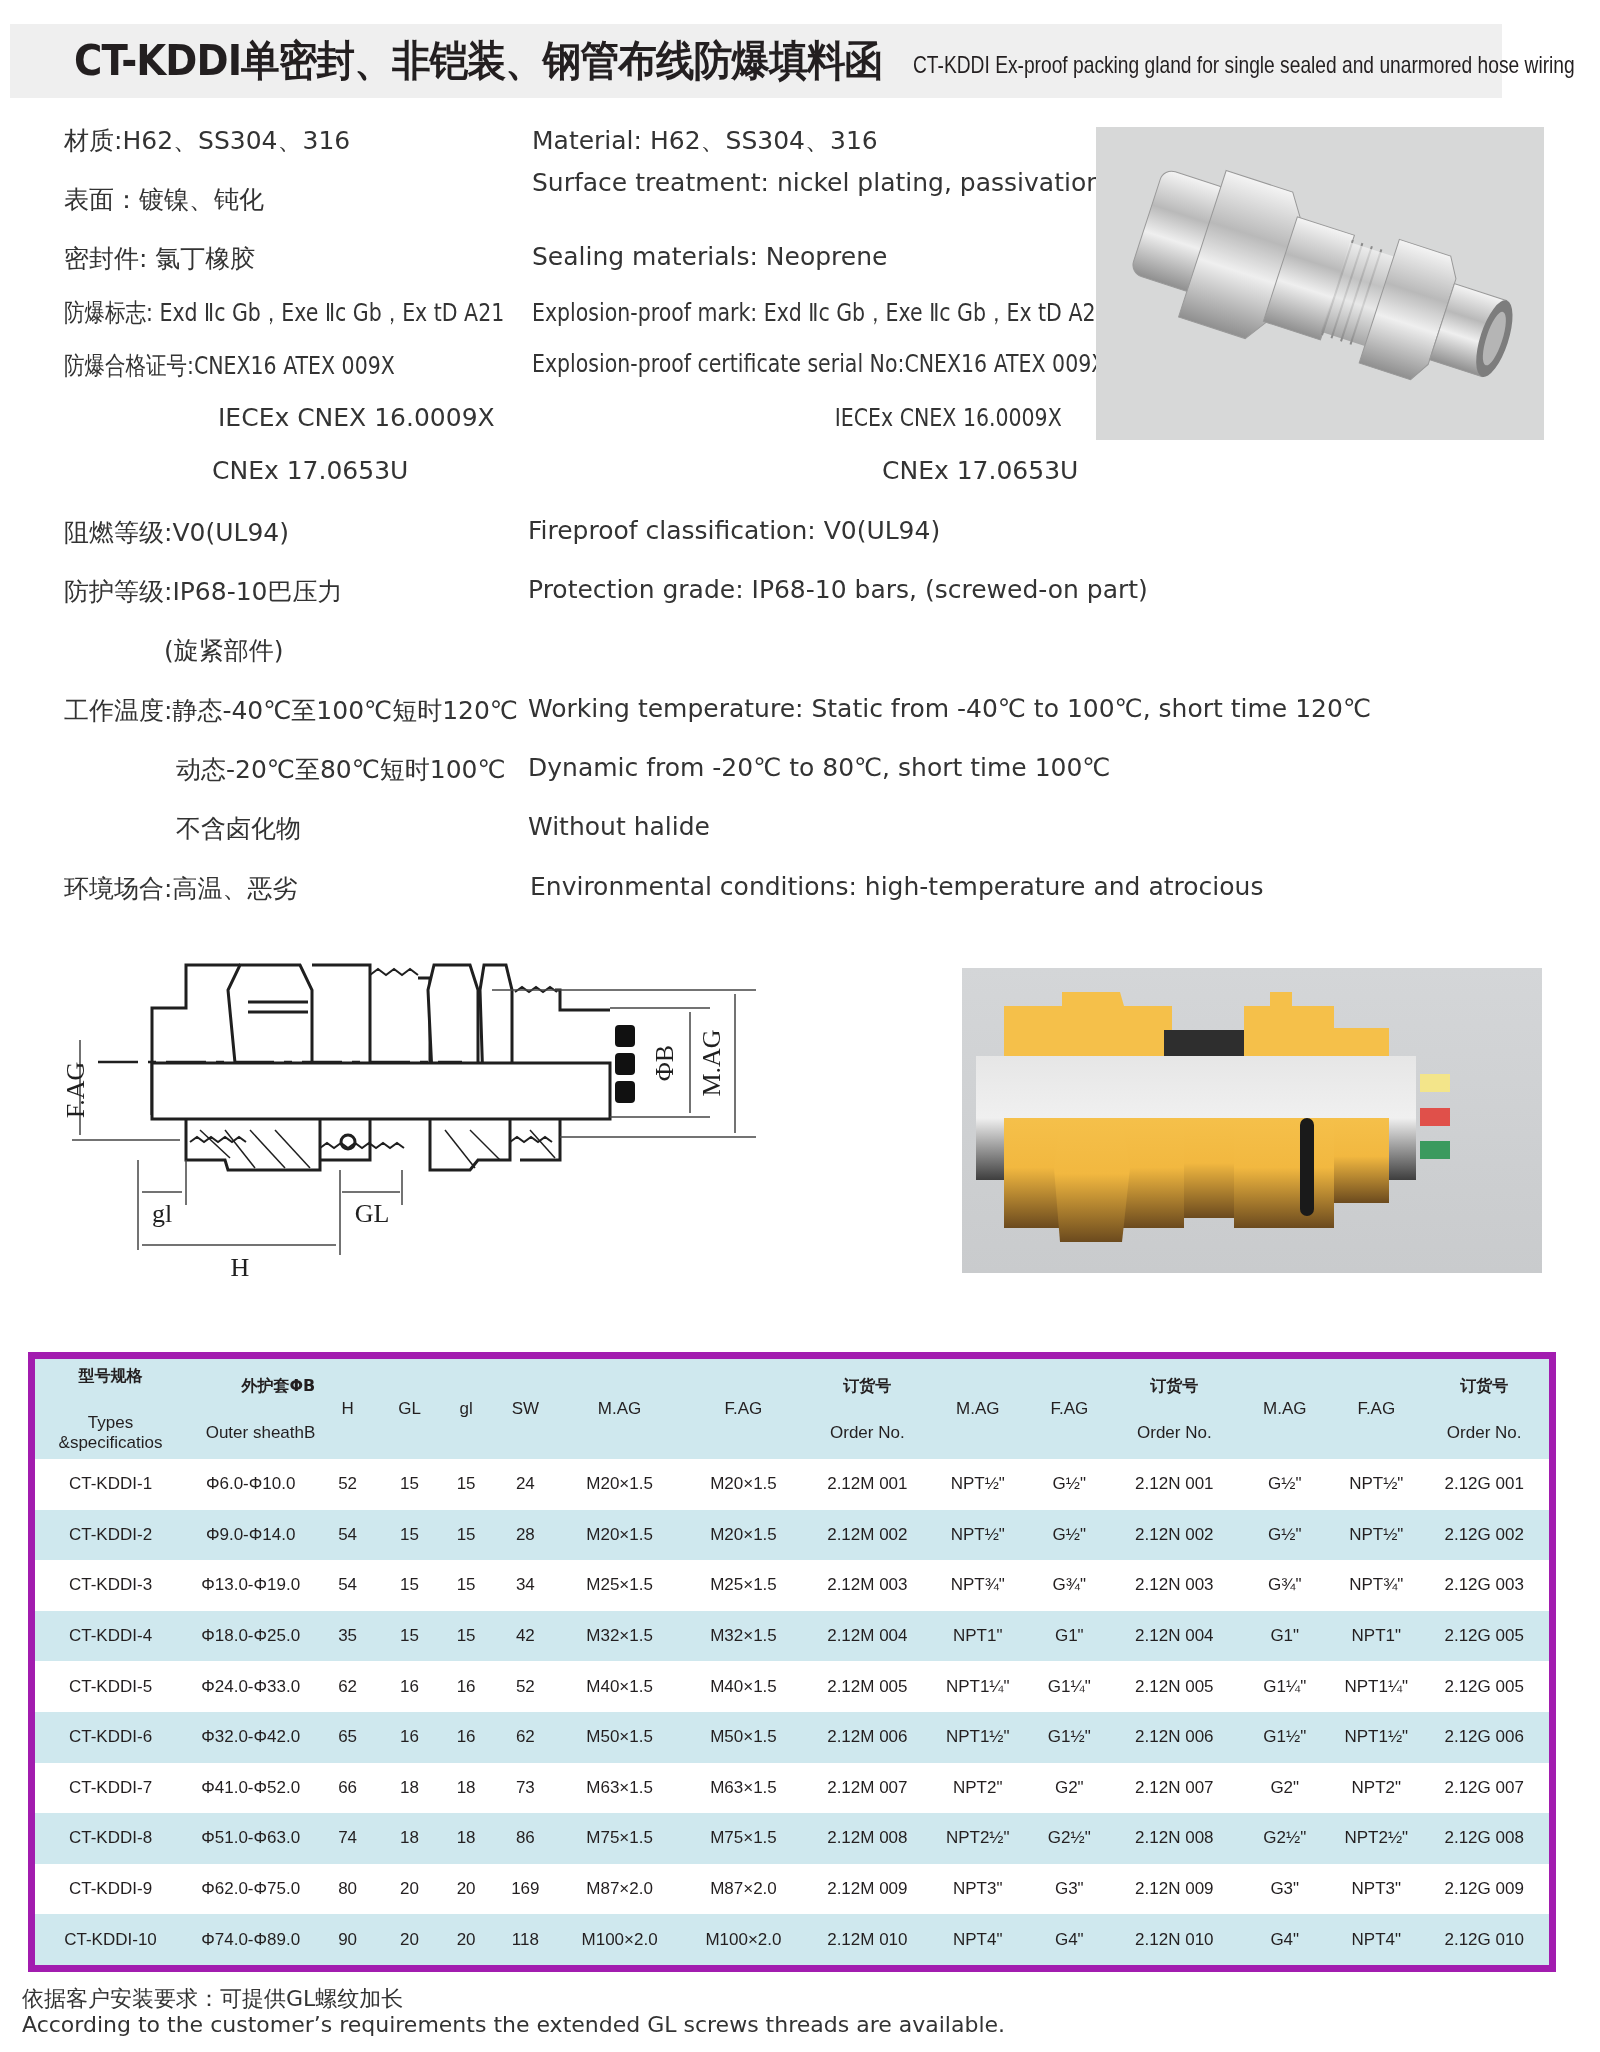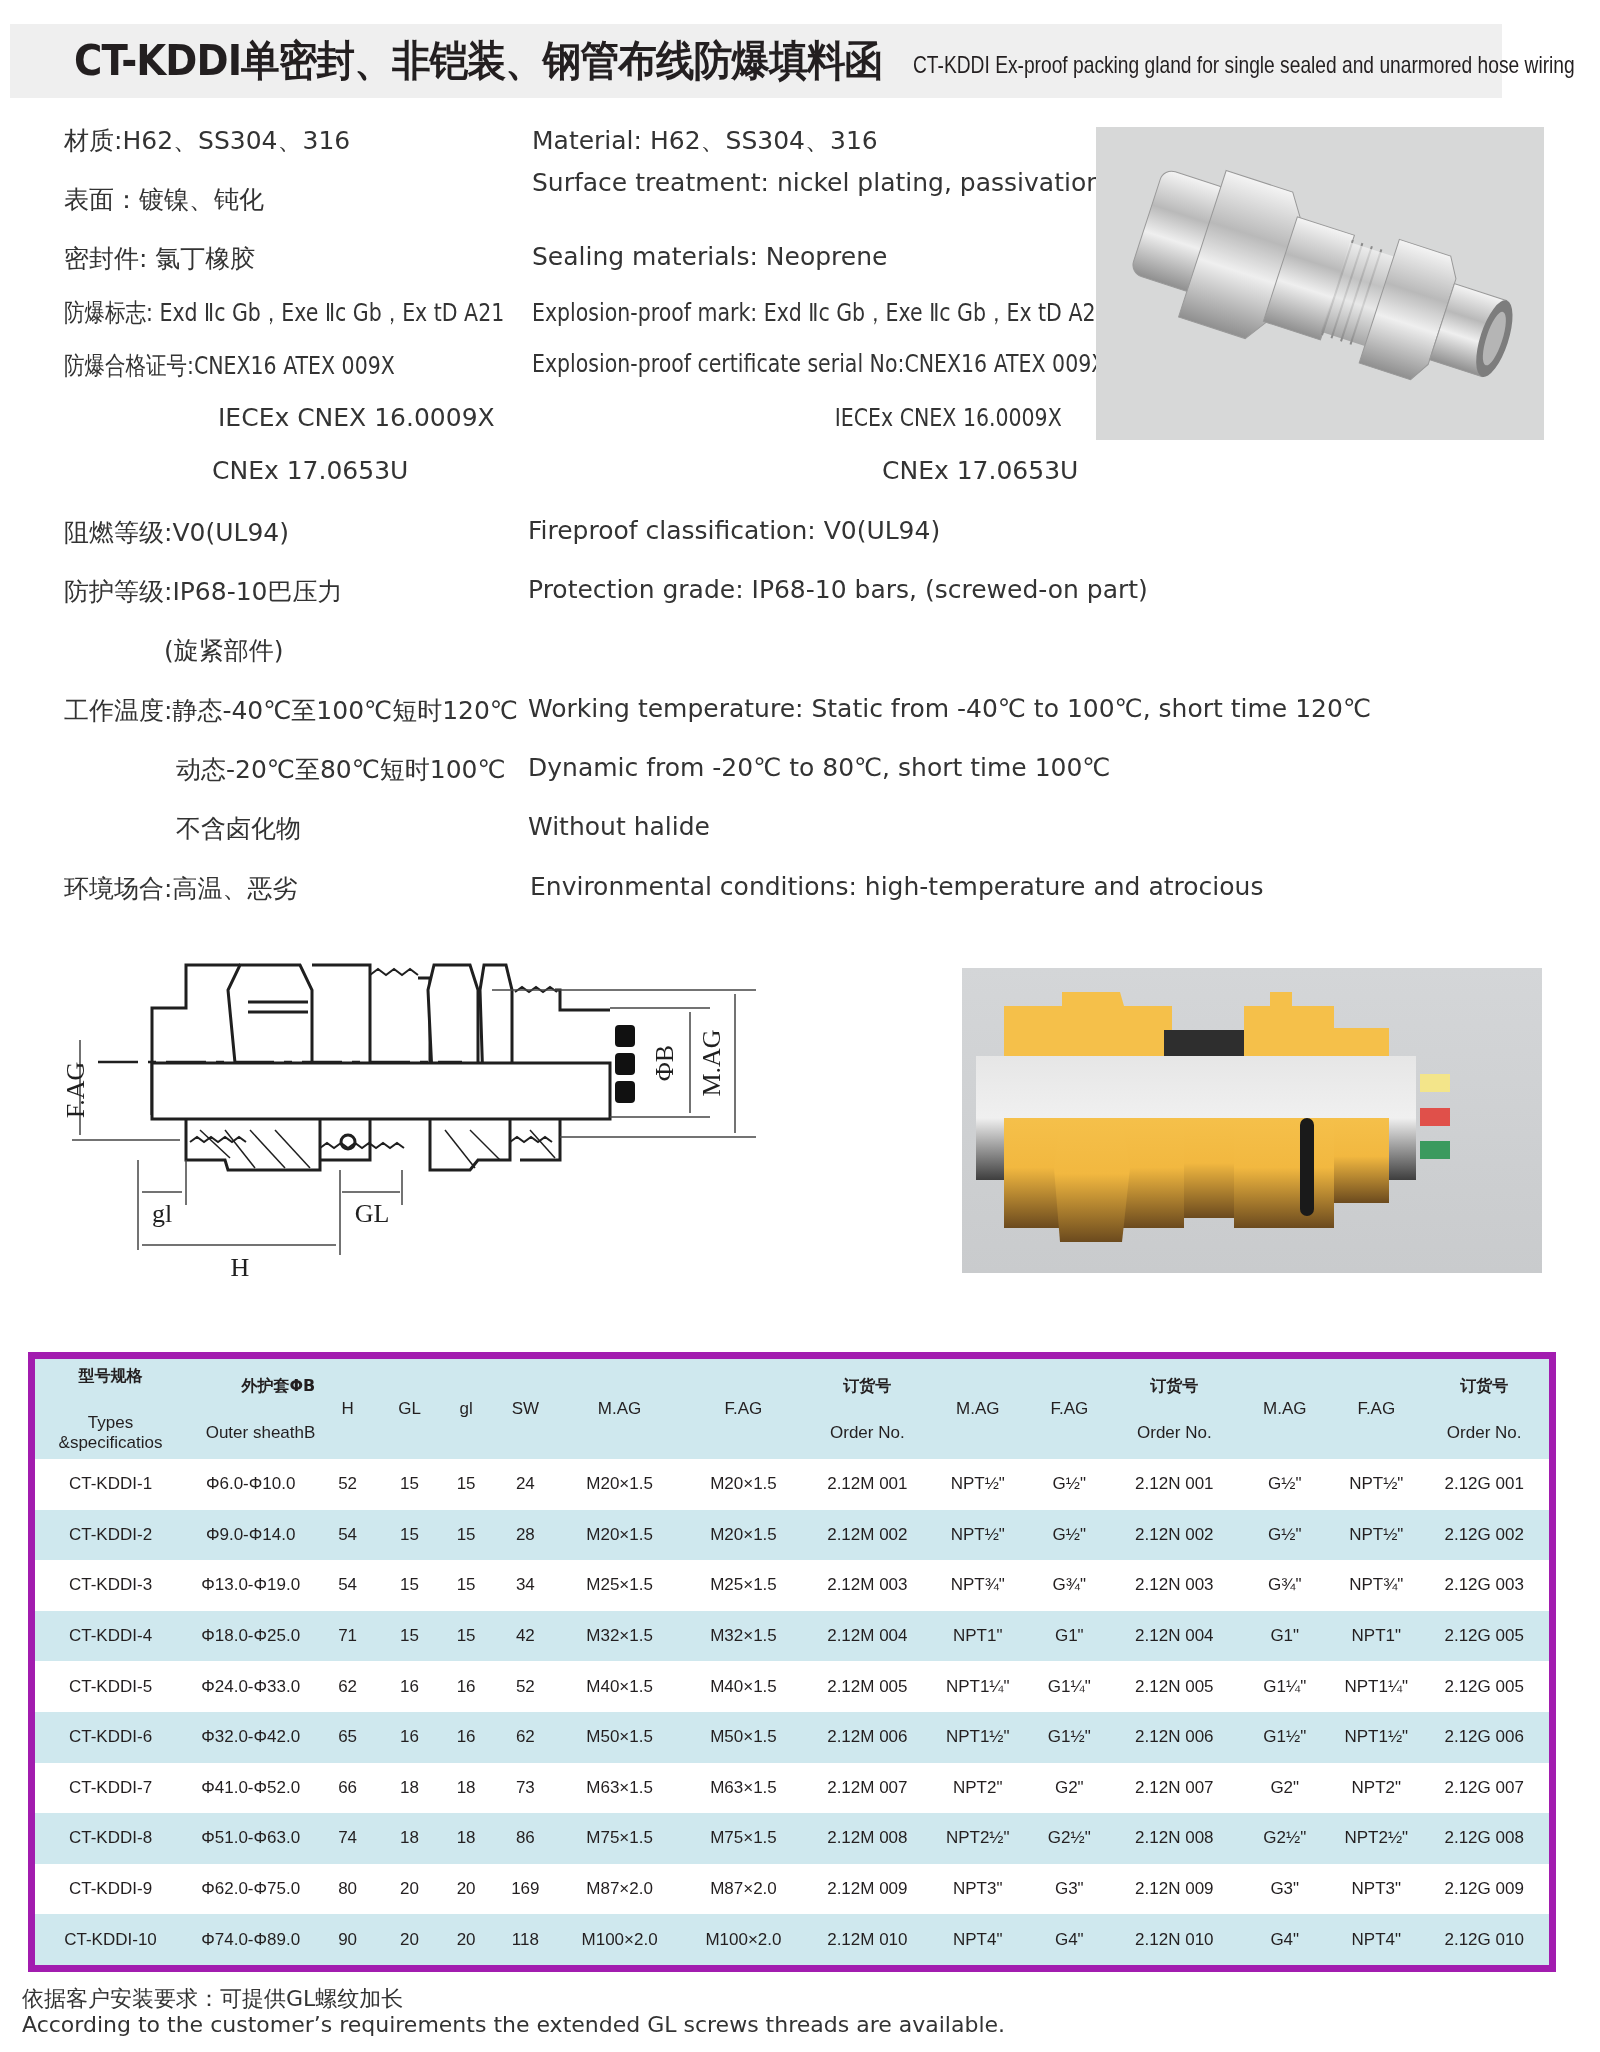--- a/index.html
+++ b/index.html
@@ -336,21 +336,21 @@
         <td>NPT¾"</td>
         <td>G¾"</td>
         <td>2.12N 003</td>
         <td>G¾"</td>
         <td>NPT¾"</td>
         <td>2.12G 003</td>
       </tr>
       <tr>
         <td>CT-KDDI-4</td>
         <td>Φ18.0-Φ25.0</td>
-        <td>71</td>
+        <td>35</td>
         <td>15</td>
         <td>15</td>
         <td>42</td>
         <td>M32×1.5</td>
         <td>M32×1.5</td>
         <td>2.12M 004</td>
         <td>NPT1"</td>
         <td>G1"</td>
         <td>2.12N 004</td>
         <td>G1"</td>

